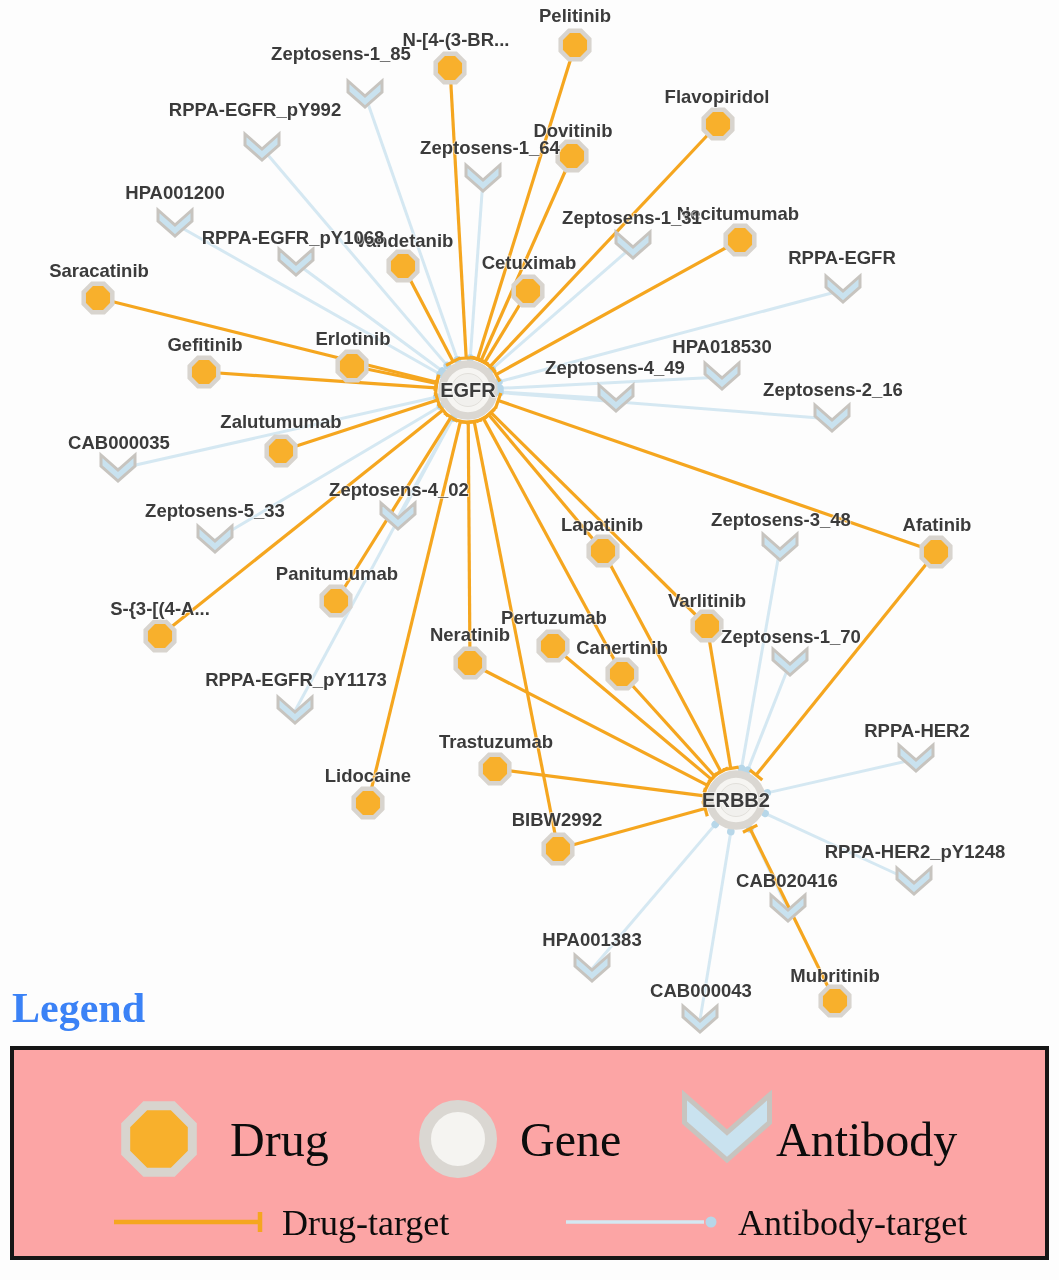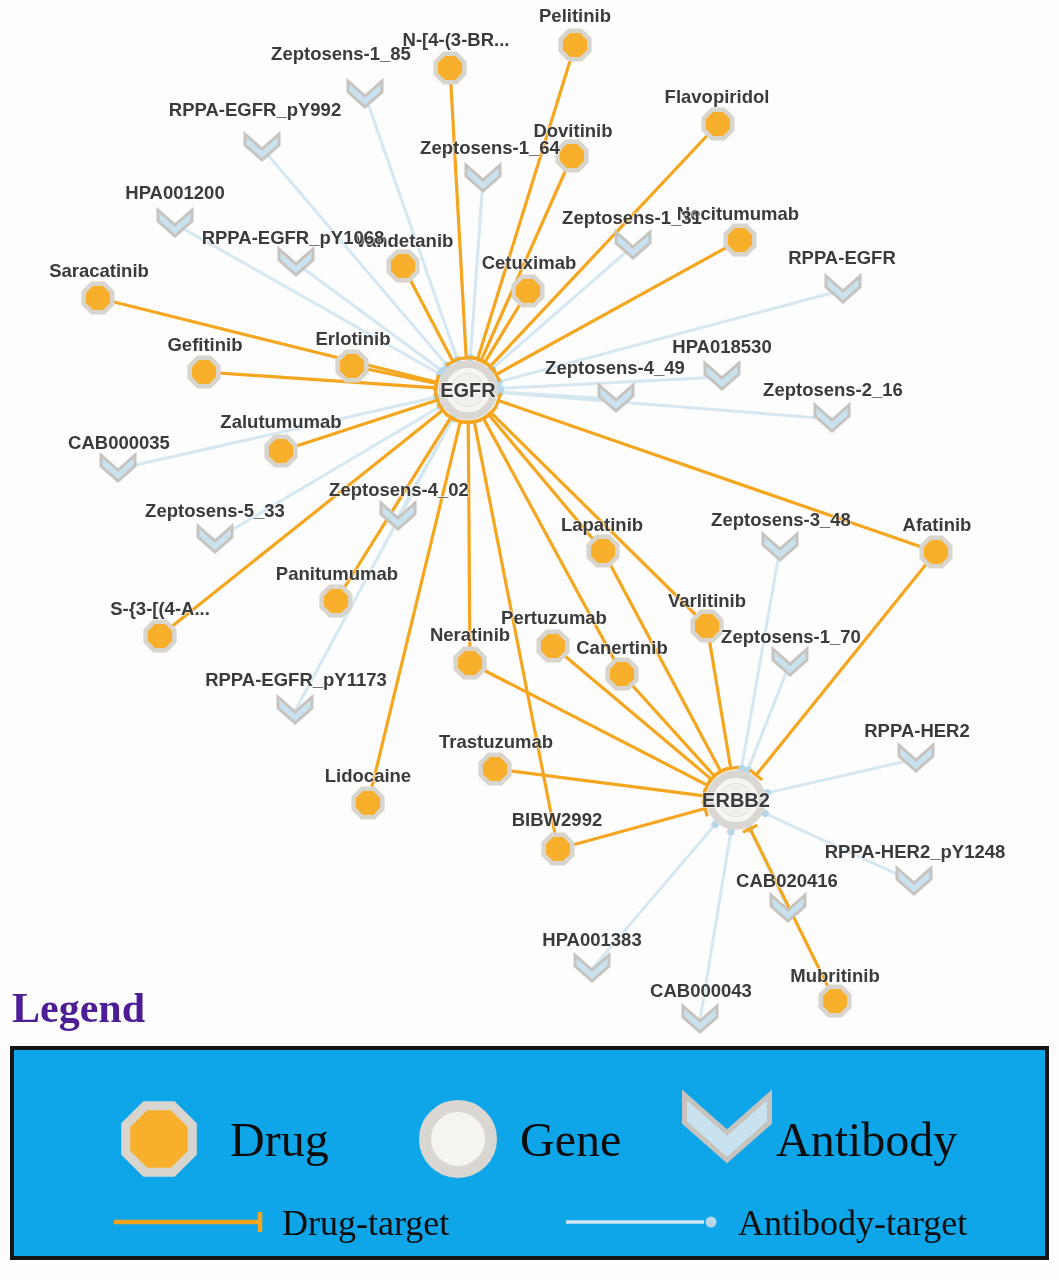--- a/index.html
+++ b/index.html
@@ -5,25 +5,25 @@
   html,body{margin:0;padding:0;}
   body{
     width:1059px;height:1280px;position:relative;
     background:#fdfdfd;overflow:hidden;
     font-family:"Liberation Sans",sans-serif;
   }
   #graph-svg{position:absolute;left:0;top:0;}
   .legend-title{
     position:absolute;left:12px;top:984px;
     font-family:"Liberation Serif",serif;font-weight:bold;
-    font-size:42px;color:#4c1d95;
+    font-size:42px;color:#3b82f6;
   }
   .legend-box{
     position:absolute;left:10px;top:1046px;width:1031px;height:206px;
-    border:4px solid #161616;background:#0ea5e9;
+    border:4px solid #161616;background:#fca5a5;
   }
   .legend-item-icon{position:absolute;}
   .legend-label{
     position:absolute;font-family:"Liberation Serif",serif;
     color:#0c0c0c;white-space:nowrap;
   }
   .row1-label{font-size:48px;top:62px;}
   .row2-label{font-size:36px;top:152px;}
   .c-drug-fill{fill:#F8B02C;stroke:#D8D4CE;stroke-width:9;}
   .c-gene{fill:#F5F4F1;stroke:#DAD7D2;stroke-width:12;}

